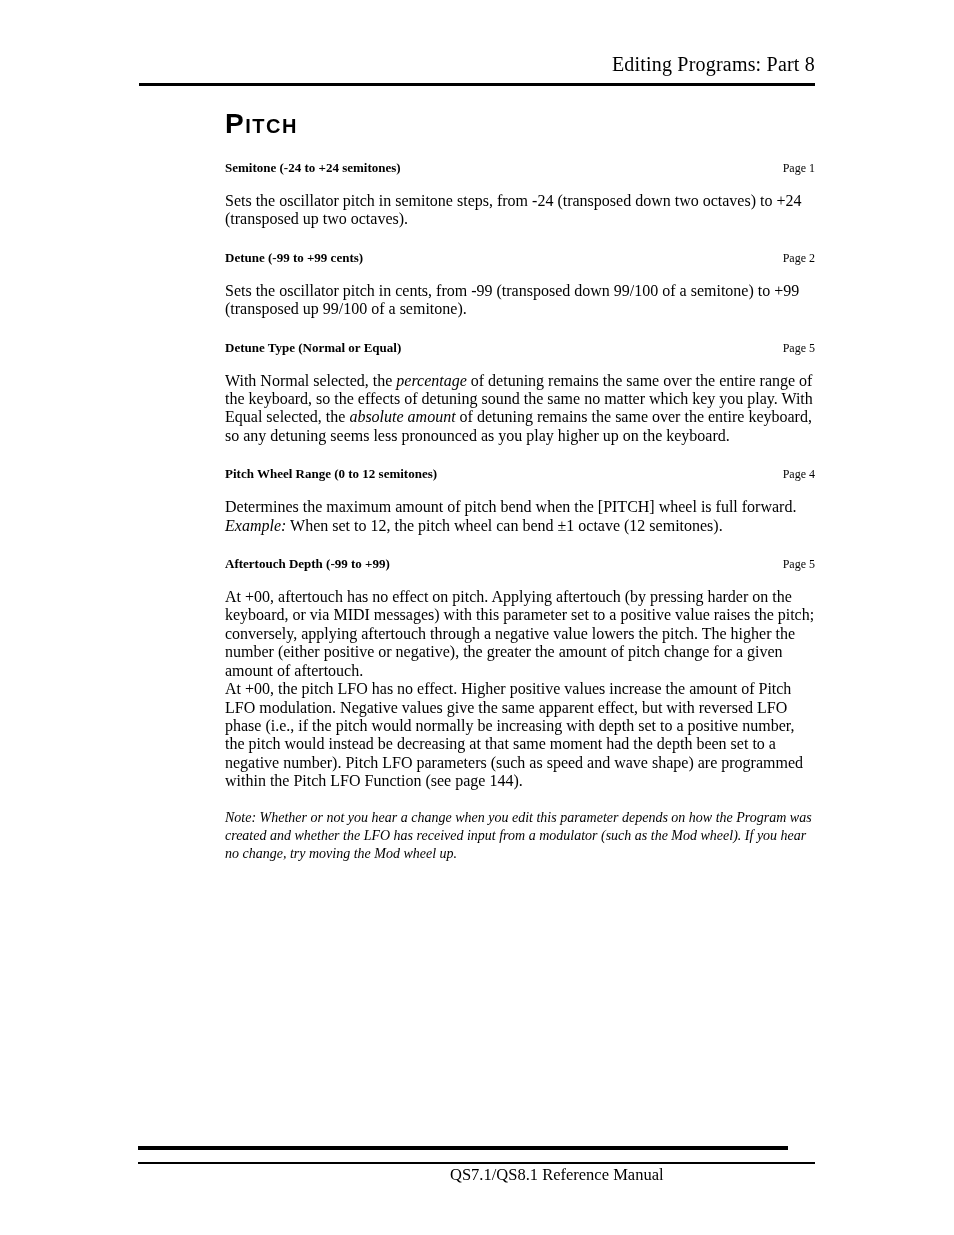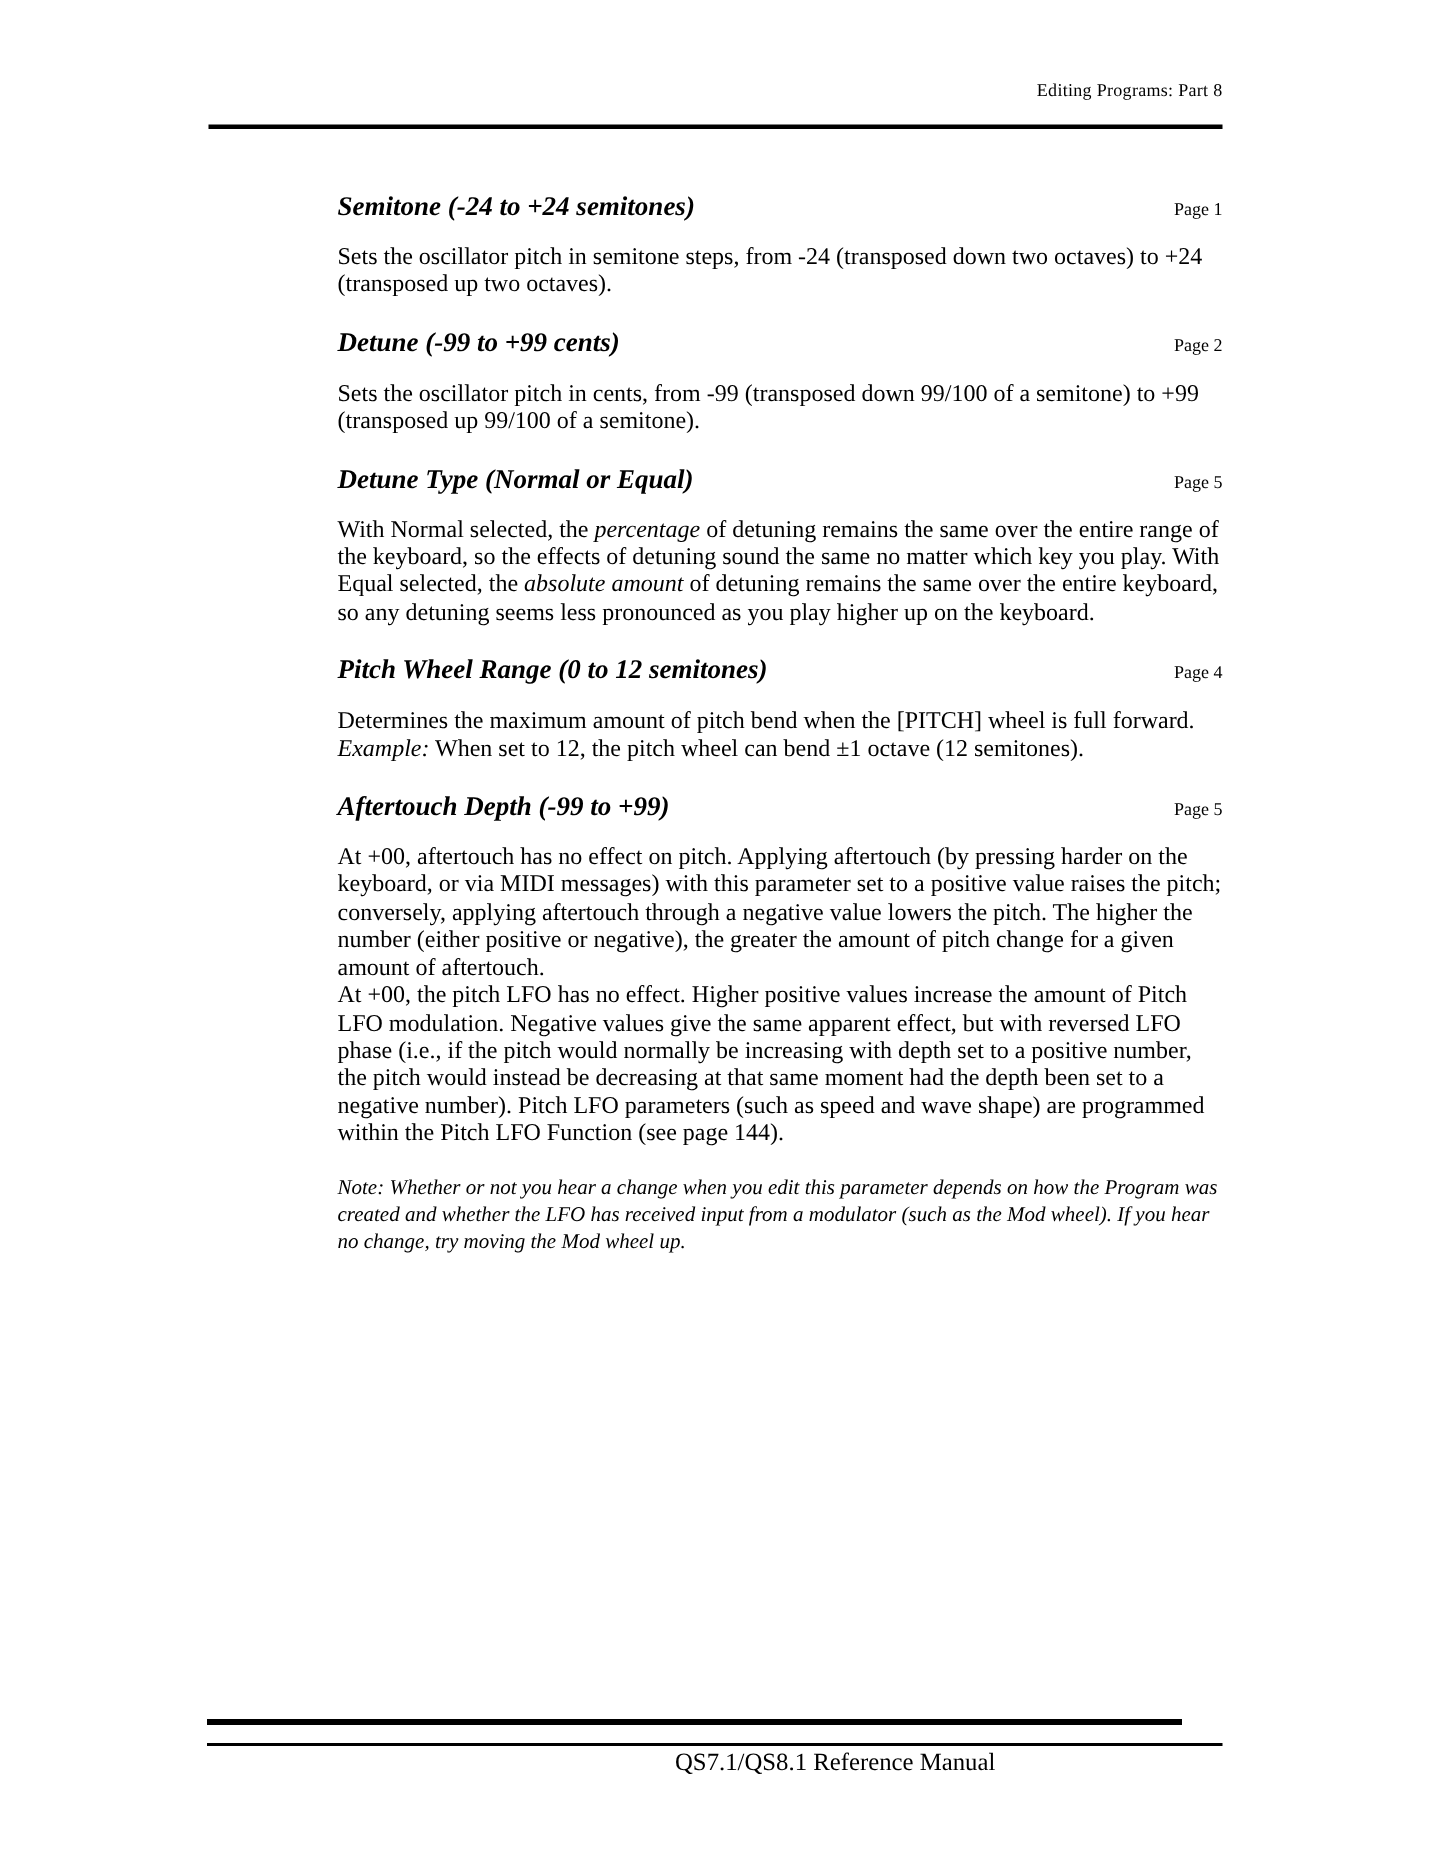--- a/index.html
+++ b/index.html
@@ -15,21 +15,21 @@
     color: #000000;
     font-family: "Liberation Serif", serif;
     overflow: hidden;
   }
 
   
   .running-head {
     position: absolute;
     top: 53px;
     right: 139px;
-    font-size: 12px;
+    font-size: 20px;
     letter-spacing: 0.2px;
     white-space: nowrap;
   }
   .header-rule {
     position: absolute;
     top: 83px;
     left: 139px;
     width: 676px;
     height: 3px;
     background: #000000;
@@ -61,24 +61,23 @@
 
   .section .heading-row {
     display: flex;
     justify-content: space-between;
     align-items: baseline;
     margin-top: 18px;
     margin-bottom: 13px;
   }
   .section .heading {
     margin: 0;
-    font-size: 18px;
+    font-size: 13px;
     line-height: 21px;
     font-weight: 700;
-    font-style: italic;
   }
   .section .page-label {
     font-size: 12px;
     line-height: 21px;
     font-weight: 400;
     white-space: nowrap;
   }
   .section .body-text {
     margin: 0;
     font-size: 16px;
@@ -121,20 +120,21 @@
 </head>
 <body>
 
 <div class="page">
 
   <div class="running-head">Editing Programs: Part 8</div>
   <div class="header-rule"></div>
 
   <div class="content">
 
+    <h1 class="doc-title">Pitch</h1>
 
 
     <section class="section">
       <div class="heading-row">
         <h2 class="heading">Semitone (-24 to +24 semitones)</h2>
         <span class="page-label">Page 1</span>
       </div>
       <p class="body-text"><span>Sets the oscillator pitch in semitone steps, from -24 (transposed down two octaves) to +24 (transposed up two octaves).</span></p>
     </section>
 

